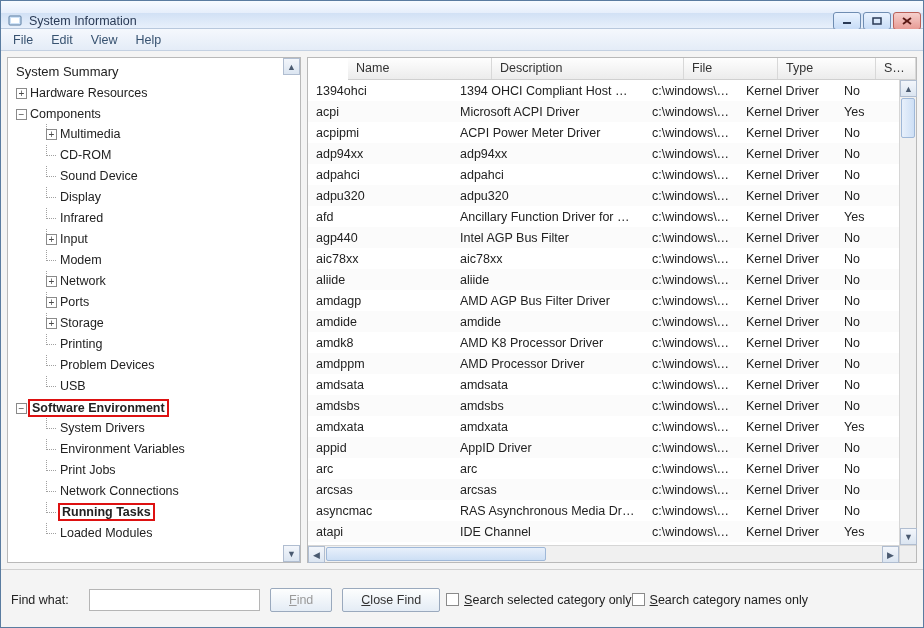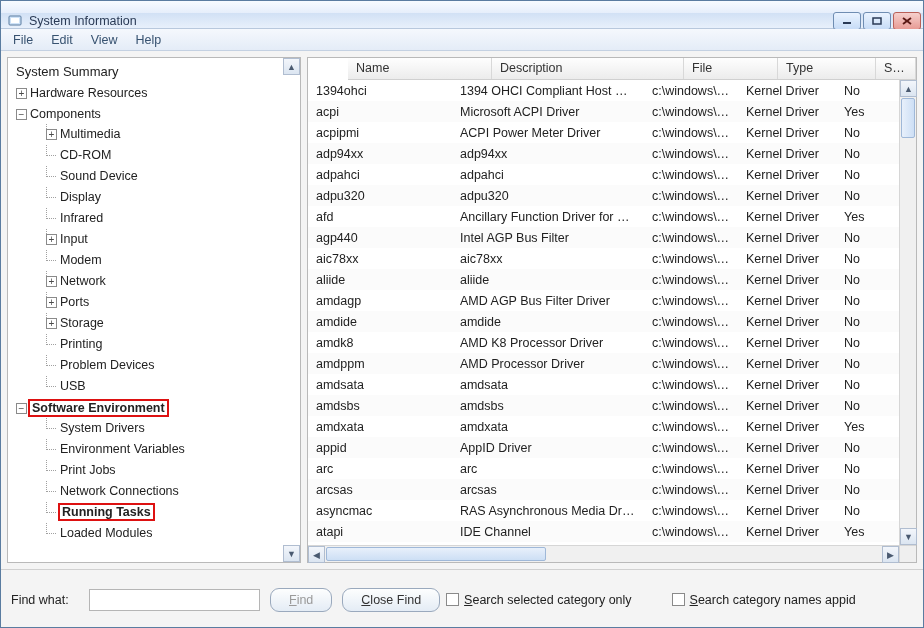--- a/index.html
+++ b/index.html
@@ -66,23 +66,23 @@
   .list-hscroll .arrow { position:absolute; top:0; width:17px; height:17px; background:linear-gradient(to bottom,#f3f6fb,#dbe5f1); border:1px solid #b0bdd0; display:flex;align-items:center;justify-content:center;font-size:9px;color:#4a5a70;}
   .list-hscroll .arrow.left{left:0;} .list-hscroll .arrow.right{right:0;}
   .list-hscroll .thumb { position:absolute; top:1px; bottom:1px; left:18px; width:220px; background:linear-gradient(to bottom,#e8f0fb,#cddff5); border:1px solid #9fb8d8; border-radius:2px;}
   .list-corner { position:absolute; right:0; bottom:0; width:17px; height:17px; background:#efefef; border-left:1px solid #d6d6d6; border-top:1px solid #d6d6d6;}
 
   
   .findbar { height:58px; background:#f4f4f4; border-top:1px solid #d0d0d0; padding:6px 10px 4px 10px; display:flex; flex-direction:row; gap:6px; }
   .findrow1 { display:flex; align-items:center; gap:10px; }
   .findrow1 label { min-width:68px; }
   .findinput { flex:1; height:22px; border:1px solid #b5b5b5; background:#fff; padding:2px 4px; font:inherit; }
-  .btn { height:24px; padding:0 18px; border:1px solid #9aa9bd; border-radius:9px; background:linear-gradient(to bottom,#fdfefe,#e4ecf5); color:#333; font:inherit; cursor:default; }
+  .btn { height:24px; padding:0 18px; border:1px solid #9aa9bd; border-radius:2px; background:linear-gradient(to bottom,#fdfefe,#e4ecf5); color:#333; font:inherit; cursor:default; }
   .btn.disabled { color:#9a9a9a; }
-  .findrow2 { display:flex; gap:40px; align-items:center; }
+  .findrow2 { display:flex; align-items:center; }
   .chk { display:inline-flex; align-items:center; gap:5px; }
   .chkbox { width:13px; height:13px; border:1px solid #8a8a8a; background:#fff; }
   .u { text-decoration:underline; }
 </style>
 </head>
 <body>
 
 <div class="window">
 
   <div class="titlebar">
@@ -349,18 +349,18 @@
       <button class="btn disabled"><span class="u">F</span><span>ind</span></button>
       <button class="btn"><span class="u">C</span><span>lose Find</span></button>
     </div>
     <div class="findrow2">
       <label class="chk">
           <span class="chkbox"></span>
           <span><span class="u">S</span><span>earch selected category only</span></span>
         </label>
       <label class="chk">
           <span class="chkbox"></span>
-          <span><span class="u">S</span><span>earch category names appid</span></span>
+          <span><span class="u">S</span><span>earch category names only</span></span>
         </label>
     </div>
   </div>
 
 </div>
 
 </body></html>

